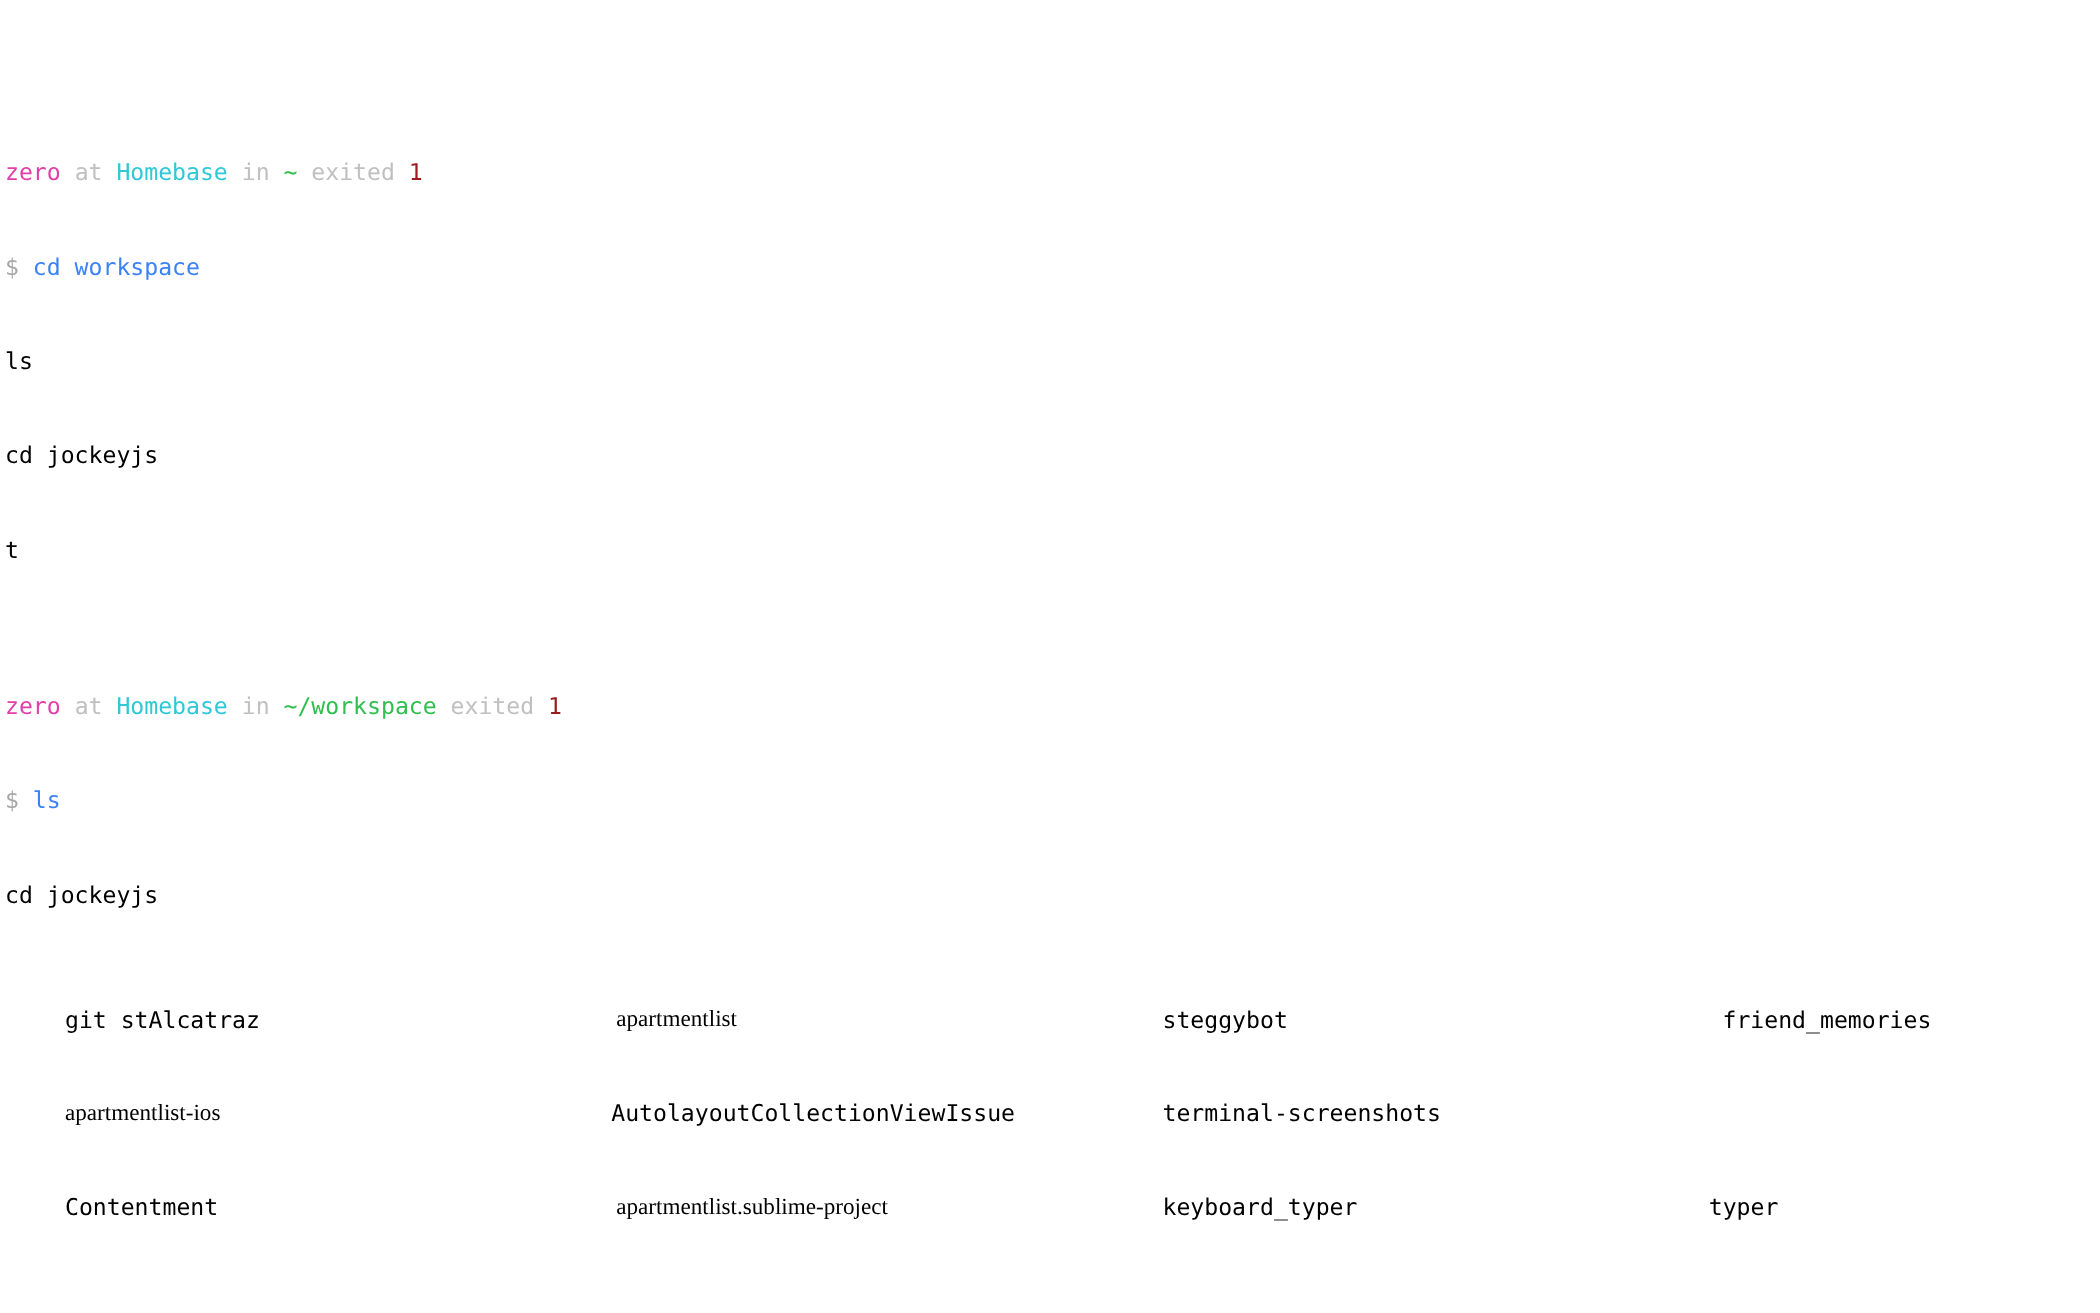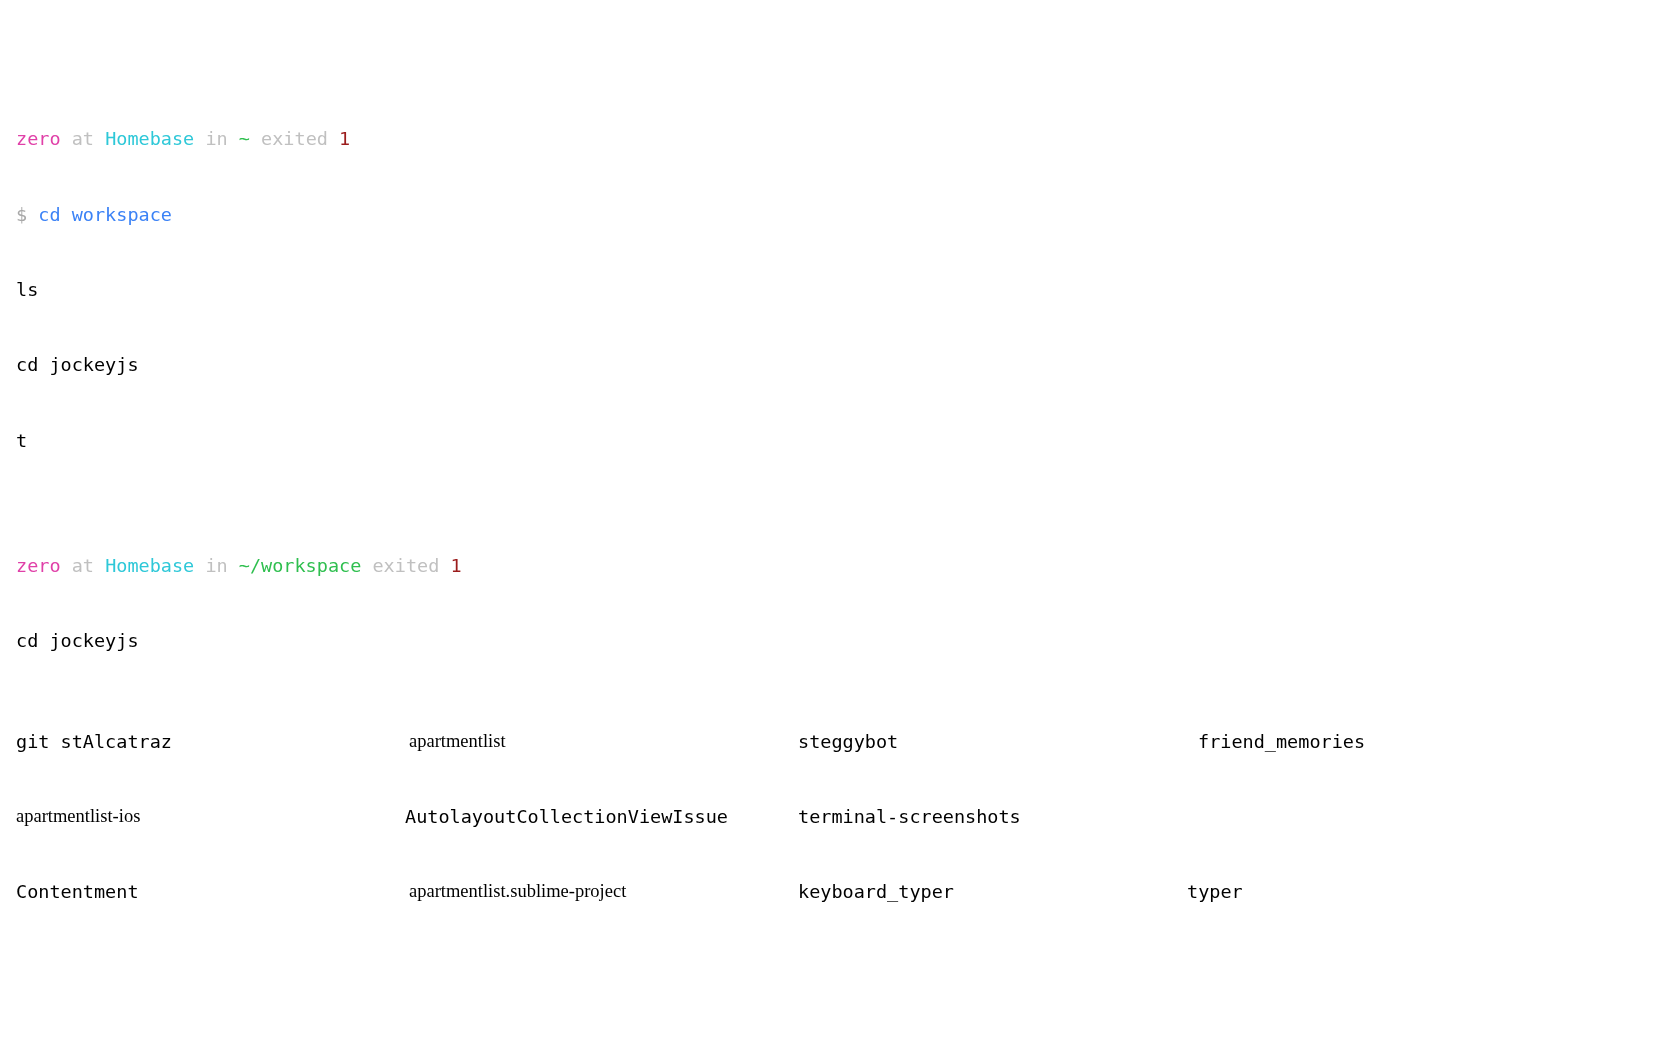--- a/index.html
+++ b/index.html
@@ -12,21 +12,21 @@
     width: 1680px;
     height: 1050px;
     overflow: hidden;
     font-family: "DejaVu Sans Mono", "Liberation Mono", monospace;
   }
   #terminal {
     width: 1680px;
     height: 1050px;
     background: #ffffff;
     color: #000000;
-    padding: 26px 0 0 16px;
+    padding: 26px 0 0 4px;
     box-sizing: border-box;
     font-size: 18.5px;
     line-height: 25.1px;
     letter-spacing: 0px;
     white-space: pre;
   }
   .line {
     height: 25.1px;
     white-space: pre;
     font-size: 18.5px;
@@ -34,40 +34,41 @@
   .c-magenta { color: #e040a8; }
   .c-dim     { color: #c0c0c0; }
   .c-host    { color: #2ec8d8; }
   .c-path    { color: #2fbf4f; }
   .c-code    { color: #9b1c1c; }
   .c-dollar  { color: #a8a8a8; }
   .c-fg      { color: #3b82f6; }
 
   
   .ls-row { display: flex; height: 25.1px; }
-  .ls-col { white-space: pre; }
+  .ls-col { white-space: pre; margin-left: 48px; }
   .col-1 { width: 393px; flex: 0 0 393px; }
   .col-2 { width: 389px; flex: 0 0 389px; font-family: Liberation Serif, serif; }
   .col-3 { width: 389px; flex: 0 0 389px; }
   .col-4 { width: 400px; flex: 0 0 400px; }
 </style>
 </head>
 <body>
 
 <div id="terminal">
 
   
   <div class="line"><span class="c-magenta">zero</span><span class="c-fg"> </span><span class="c-dim">at</span><span class="c-fg"> </span><span class="c-host">Homebase</span><span class="c-fg"> </span><span class="c-dim">in</span><span class="c-fg"> </span><span class="c-path">~</span><span class="c-fg"> </span><span class="c-dim">exited</span><span class="c-fg"> </span><span class="c-code">1</span></div>
   <div class="line"><span class="c-dollar">$</span><span> </span><span class="c-fg">cd workspace</span></div>
   <div class="line">ls</div>
   <div class="line">cd jockeyjs</div>
   <div class="line">t</div>
 
   
   <div class="line"><span class="c-magenta">zero</span><span class="c-fg"> </span><span class="c-dim">at</span><span class="c-fg"> </span><span class="c-host">Homebase</span><span class="c-fg"> </span><span class="c-dim">in</span><span class="c-fg"> </span><span class="c-path">~/workspace</span><span class="c-fg"> </span><span class="c-dim">exited</span><span class="c-fg"> </span><span class="c-code">1</span></div>
+  <div class="line"><span class="c-dollar">$</span><span> </span><span class="c-fg">ls</span></div>
   <div class="line">cd jockeyjs</div>
 
   <div class="ls-row">
     <span class="ls-col col-1">git stAlcatraz</span>
     <span class="ls-col col-2">apartmentlist</span>
     <span class="ls-col col-4">steggybot</span>
     <span class="ls-col col-3">friend_memories</span>
   </div>
   <div class="ls-row">
     <span class="ls-col col-2">apartmentlist-ios</span>

